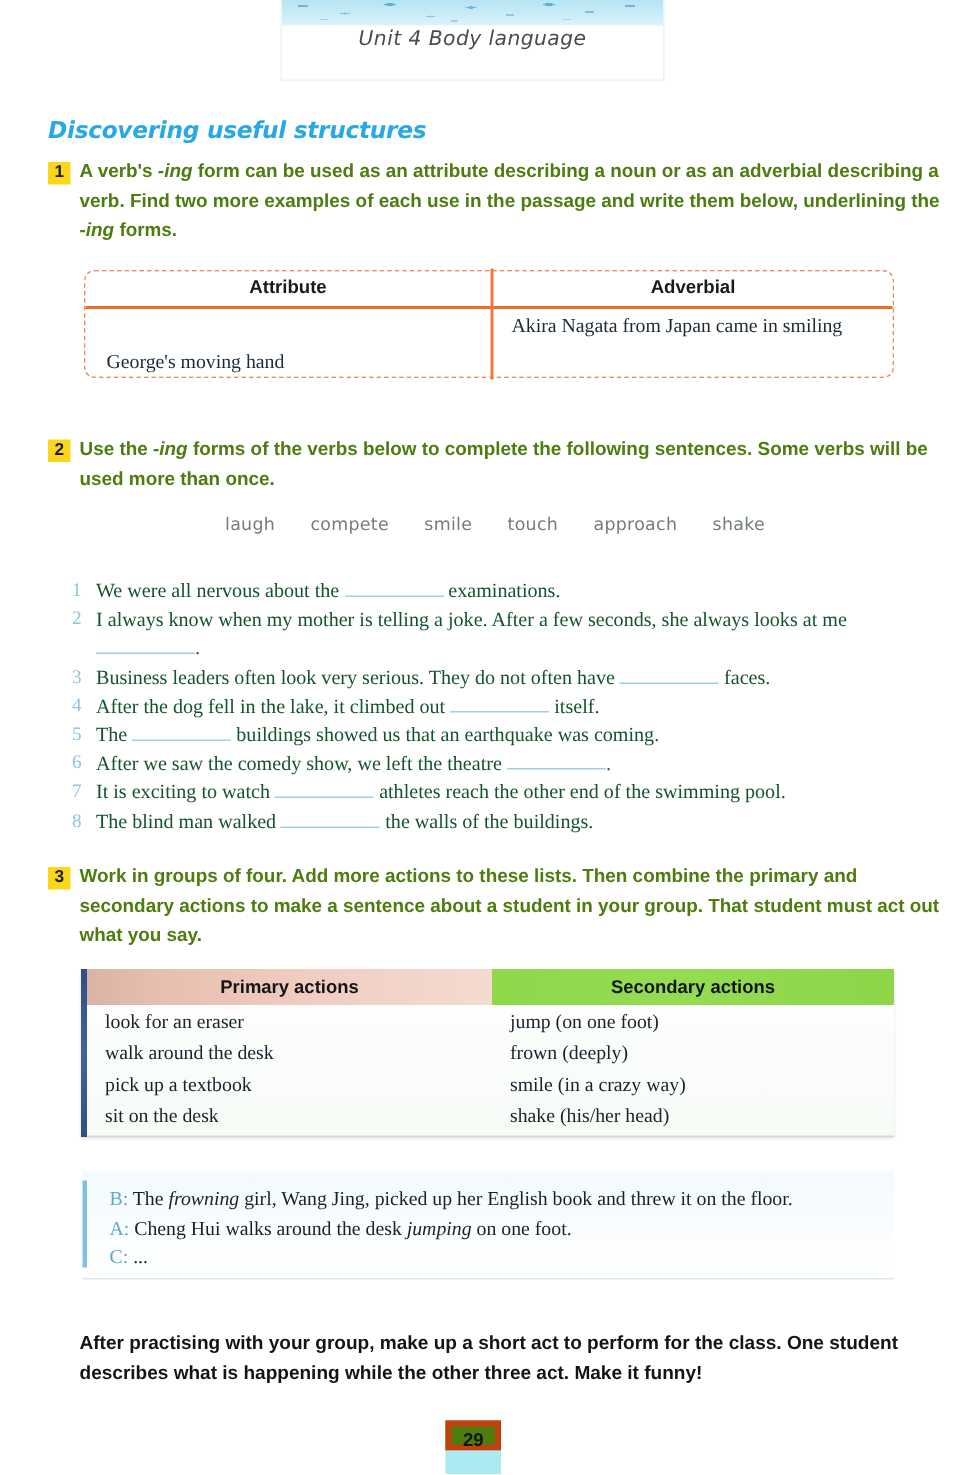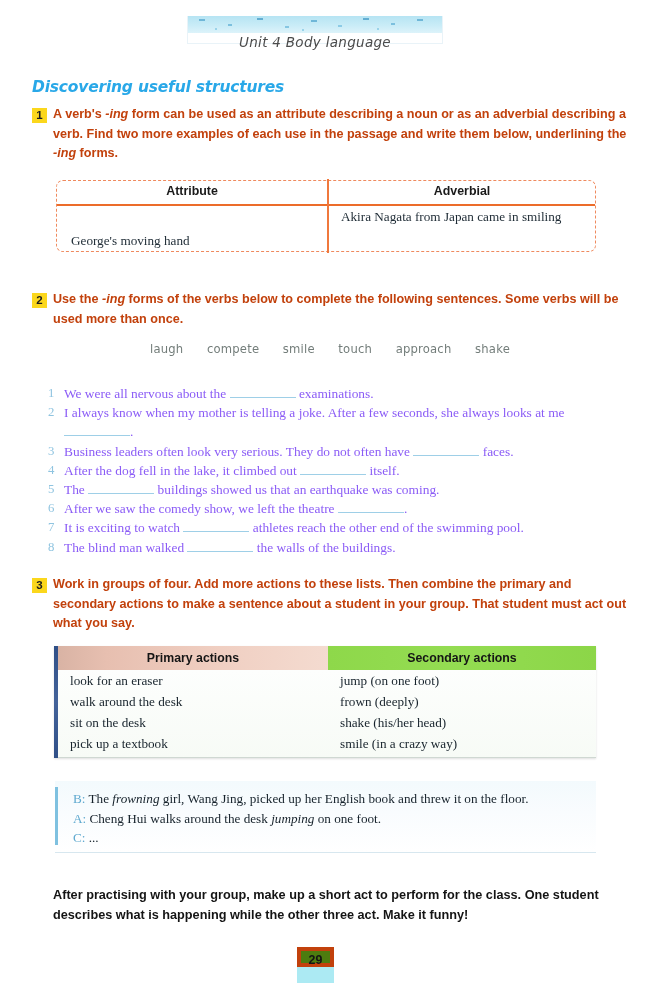--- a/index.html
+++ b/index.html
@@ -12,22 +12,22 @@
   .page {
     position: relative;
     width: 650px; height: 983px;
     overflow: hidden;
     background: #ffffff;
   }
 
   
   .unit-banner {
     position: absolute;
-    left: 187px; top: 16px;
-    width: 256px; height: 28px;
+    left: 187px; top: 0px;
+    width: 256px; height: 54px;
     background: #ffffff;
     border: 1px solid #e9f3f8;
     border-top: none;
   }
   .unit-banner-texture {
     position: absolute;
     left: 0; top: 0;
     width: 100%; height: 17px;
     background:
       radial-gradient(ellipse 6px 1.2px at 14px 4px, #6fb7d8 60%, transparent 62%),
@@ -79,21 +79,21 @@
     line-height: 15px;
     text-align: center;
     font-family: "Liberation Sans", sans-serif;
   }
   .ex-text {
     position: absolute;
     font-family: "Liberation Sans", sans-serif;
     font-weight: bold;
     font-size: 12.6px;
     line-height: 19.5px;
-    color: #c2410c;
+    color: #4d7c0f;
   }
   .ex-text i { font-style: italic; }
 
   
   .attr-table {
     position: absolute;
     left: 56px; top: 180px;
     width: 540px; height: 72px;
     border: 1.4px dashed #ef8a5e;
     border-radius: 7px;
@@ -161,21 +161,21 @@
     width: 16px;
     flex: 0 0 16px;
     font-family: "Liberation Serif", serif;
     font-size: 12.8px;
     color: #8fc4e0;
     line-height: 19.2px;
   }
   .sent-body {
     font-family: "Liberation Serif", serif;
     font-size: 13.4px;
-    color: #8b5cf6;
+    color: #14532d;
     line-height: 19.2px;
   }
   .blank {
     display: inline-block;
     border-bottom: 1.3px solid #9ecfe7;
     vertical-align: baseline;
   }
   .b-md  { width: 66px; }
 
   
@@ -426,26 +426,26 @@
     <div class="act-body">
       <div class="act-row">
         <div class="act-c1">look for an eraser</div>
         <div class="act-c2">jump (on one foot)</div>
       </div>
       <div class="act-row">
         <div class="act-c1">walk around the desk</div>
         <div class="act-c2">frown (deeply)</div>
       </div>
       <div class="act-row">
+        <div class="act-c1">pick up a textbook</div>
+        <div class="act-c2">smile (in a crazy way)</div>
+      </div>
+      <div class="act-row">
         <div class="act-c1">sit on the desk</div>
         <div class="act-c2">shake (his/her head)</div>
-      </div>
-      <div class="act-row">
-        <div class="act-c1">pick up a textbook</div>
-        <div class="act-c2">smile (in a crazy way)</div>
       </div>
     </div>
   </div>
 
   <div class="dialog-box">
     <div class="dialog-bar"></div>
     <div class="dialog-lines">
       <div class="dialog-line">
         <span class="dialog-spk">B:</span><span> The </span><i>frowning</i><span> girl, Wang Jing, picked up her English book and threw it on the floor.</span>
       </div>

